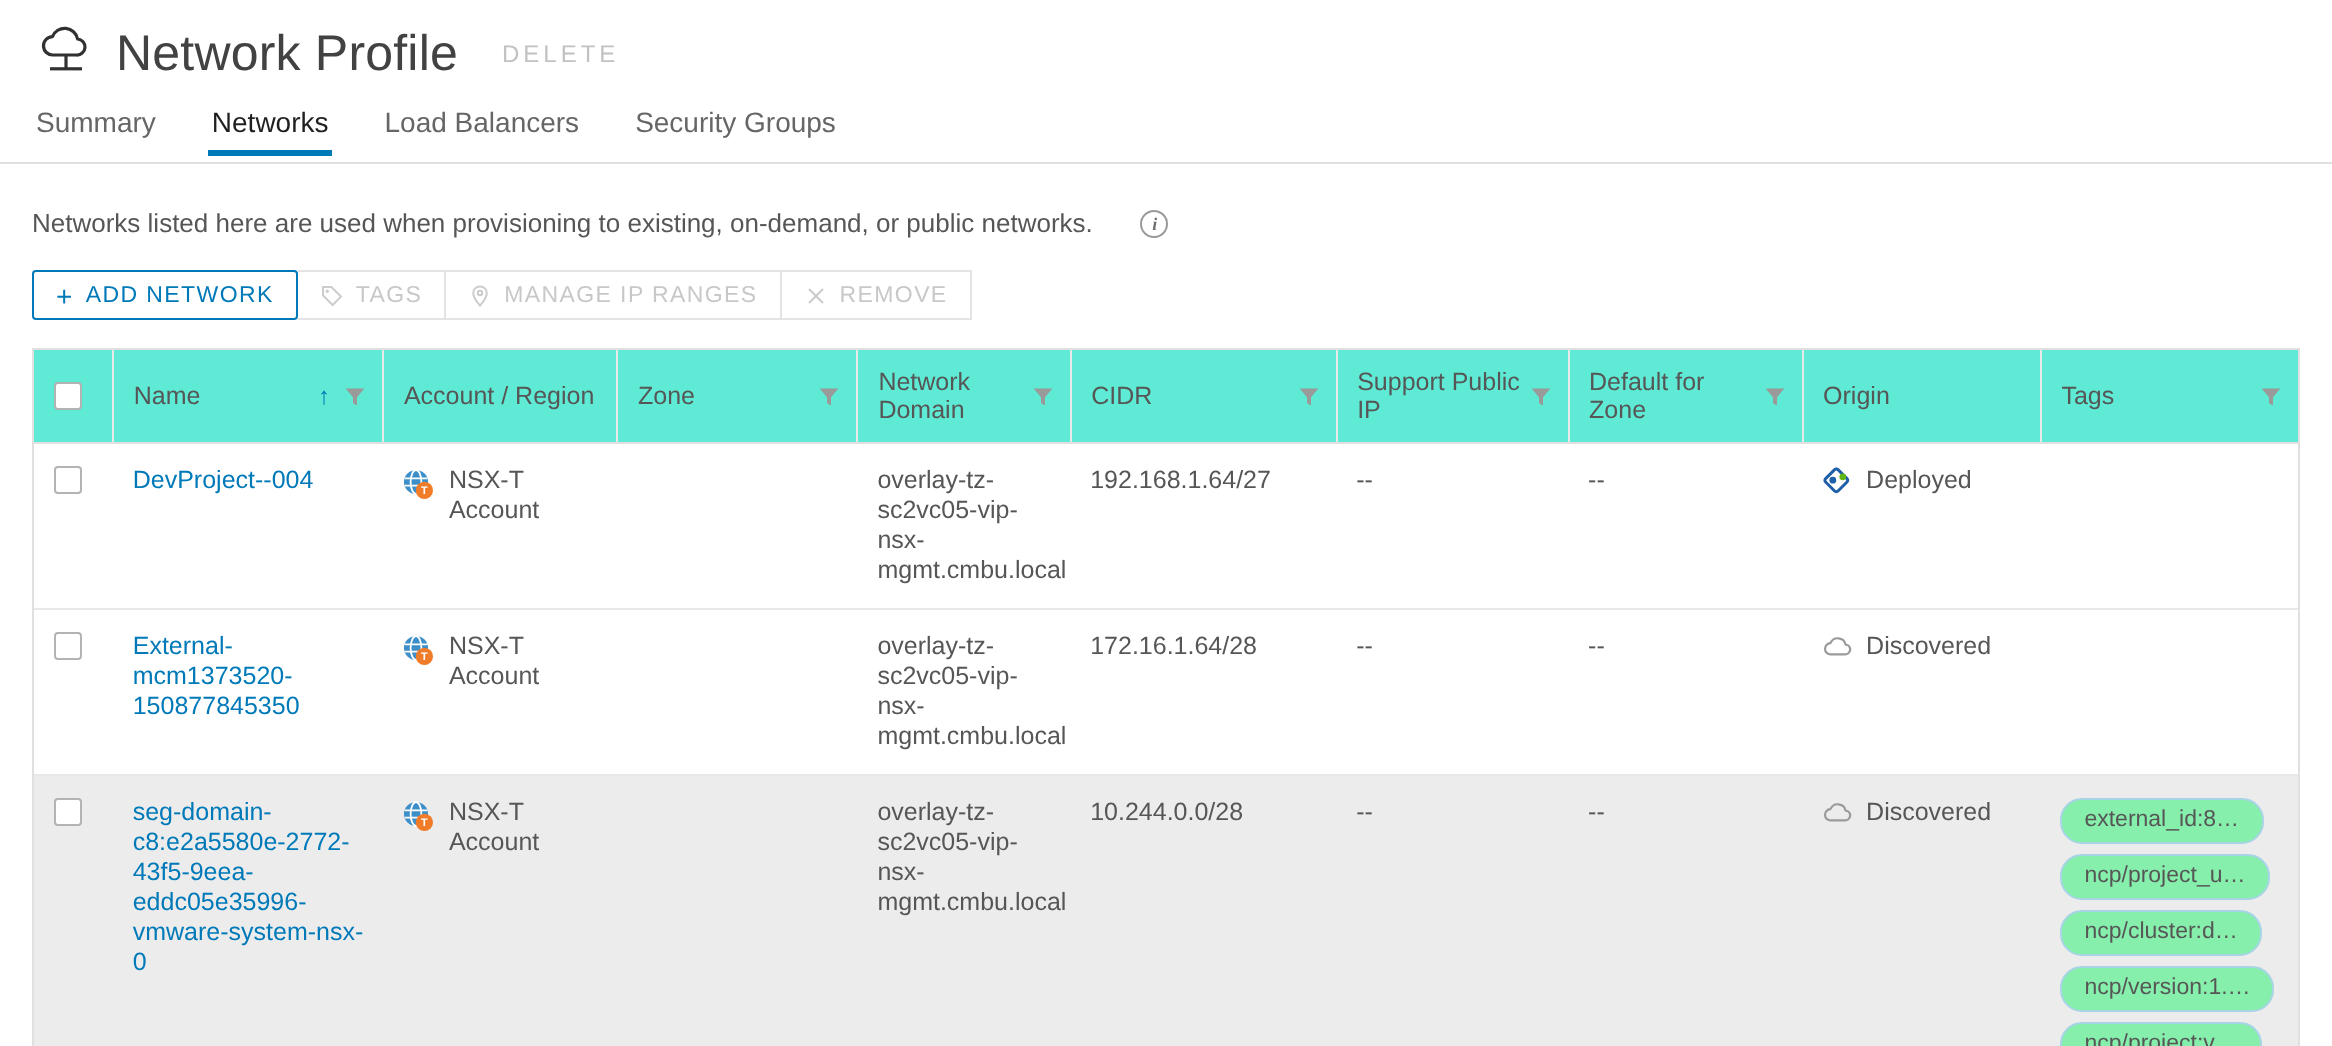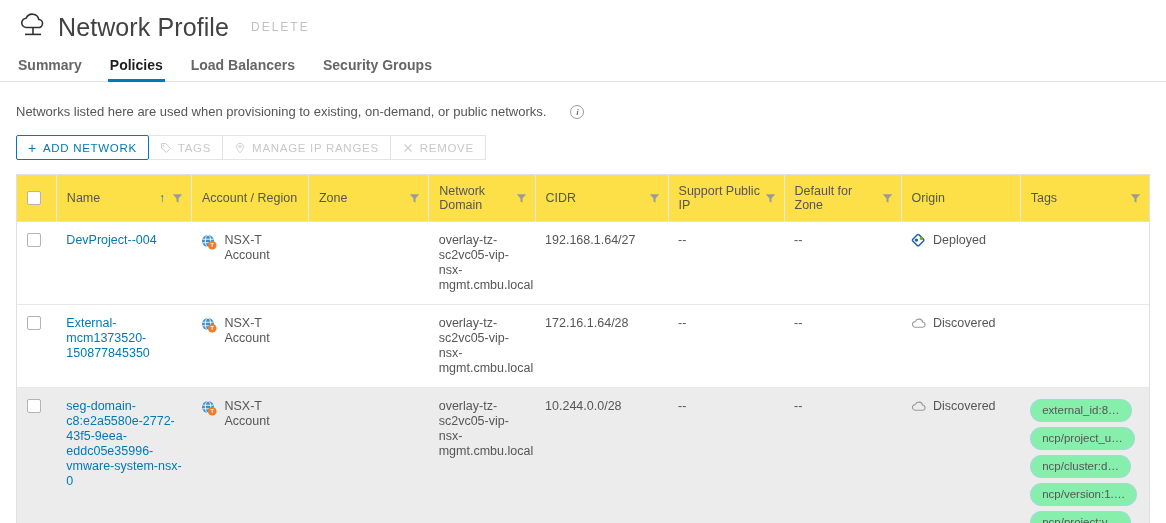--- a/index.html
+++ b/index.html
@@ -25,24 +25,23 @@
     letter-spacing: 0.1px; line-height: 1;
   }
   .delete-action {
     margin-left: 22px; font-size: 12px; letter-spacing: 2px;
     color: #c2c2c2; font-weight: 400; cursor: pointer;
     text-transform: uppercase;
   }
 
   
   .tabbar {
-    display: flex; align-items: flex-end;
+    display: flex; align-items: center;
     padding-left: 16px; height: 32px;
     border-bottom: 1px solid #e0e0e0;
-    font-weight: bold;
   }
   .tab {
     font-size: 14px; color: #666; padding: 0 14px 9px 14px;
     cursor: pointer; position: relative; line-height: 1;
   }
   .tab:first-child { padding-left: 2px; }
   .tab.active { color: #1f1f1f; }
   .tab.active::after {
     content: ""; position: absolute; left: 12px; right: 12px; bottom: -1px;
     height: 3px; background: #0079b8;
@@ -87,21 +86,21 @@
 
   
   .table-wrap {
     margin: 14px 16px 0 16px;
     border: 1px solid #e0e0e0;
     background: #fff;
     width: 1134px;
   }
   table.grid { border-collapse: collapse; width: 100%; table-layout: fixed; }
   table.grid th {
-    background: #fde047; border-bottom: 1px solid #e0e0e0;
+    background: #5eead4; border-bottom: 1px solid #e0e0e0;
     border-right: 1px solid #e8e8e8;
     font-size: 12.5px; font-weight: 400; color: #565656;
     text-align: left; vertical-align: middle;
     padding: 9px 8px 9px 10px; height: 42px;
   }
   table.grid th:last-child { border-right: none; }
   .th-inner { display: flex; align-items: center; justify-content: space-between; gap: 4px; }
   .th-label { line-height: 14px; }
   .th-tools { display: flex; align-items: center; gap: 7px; flex: 0 0 auto; }
   .sort-asc { color: #0079b8; font-size: 12px; line-height: 1; cursor: pointer; }
@@ -146,21 +145,21 @@
         <line x1="17" y1="15.8" x2="17" y2="22" stroke="#313131" stroke-width="1.6"></line>
         <line x1="9" y1="22.4" x2="25" y2="22.4" stroke="#313131" stroke-width="1.6"></line>
       </svg>
     </span>
     <span class="page-title">Network Profile</span>
     <span class="delete-action">DELETE</span>
   </div>
 
   <div class="tabbar">
     <div class="tab">Summary</div>
-    <div class="tab active">Policies</div>
+    <div class="tab active">Networks</div>
     <div class="tab">Load Balancers</div>
     <div class="tab">Security Groups</div>
   </div>
 
   <div class="desc-row">
     <span>Networks listed here are used when provisioning to existing, on-demand, or public networks.</span>
     <span class="info-icon">i</span>
   </div>
 
   <div class="actions">

